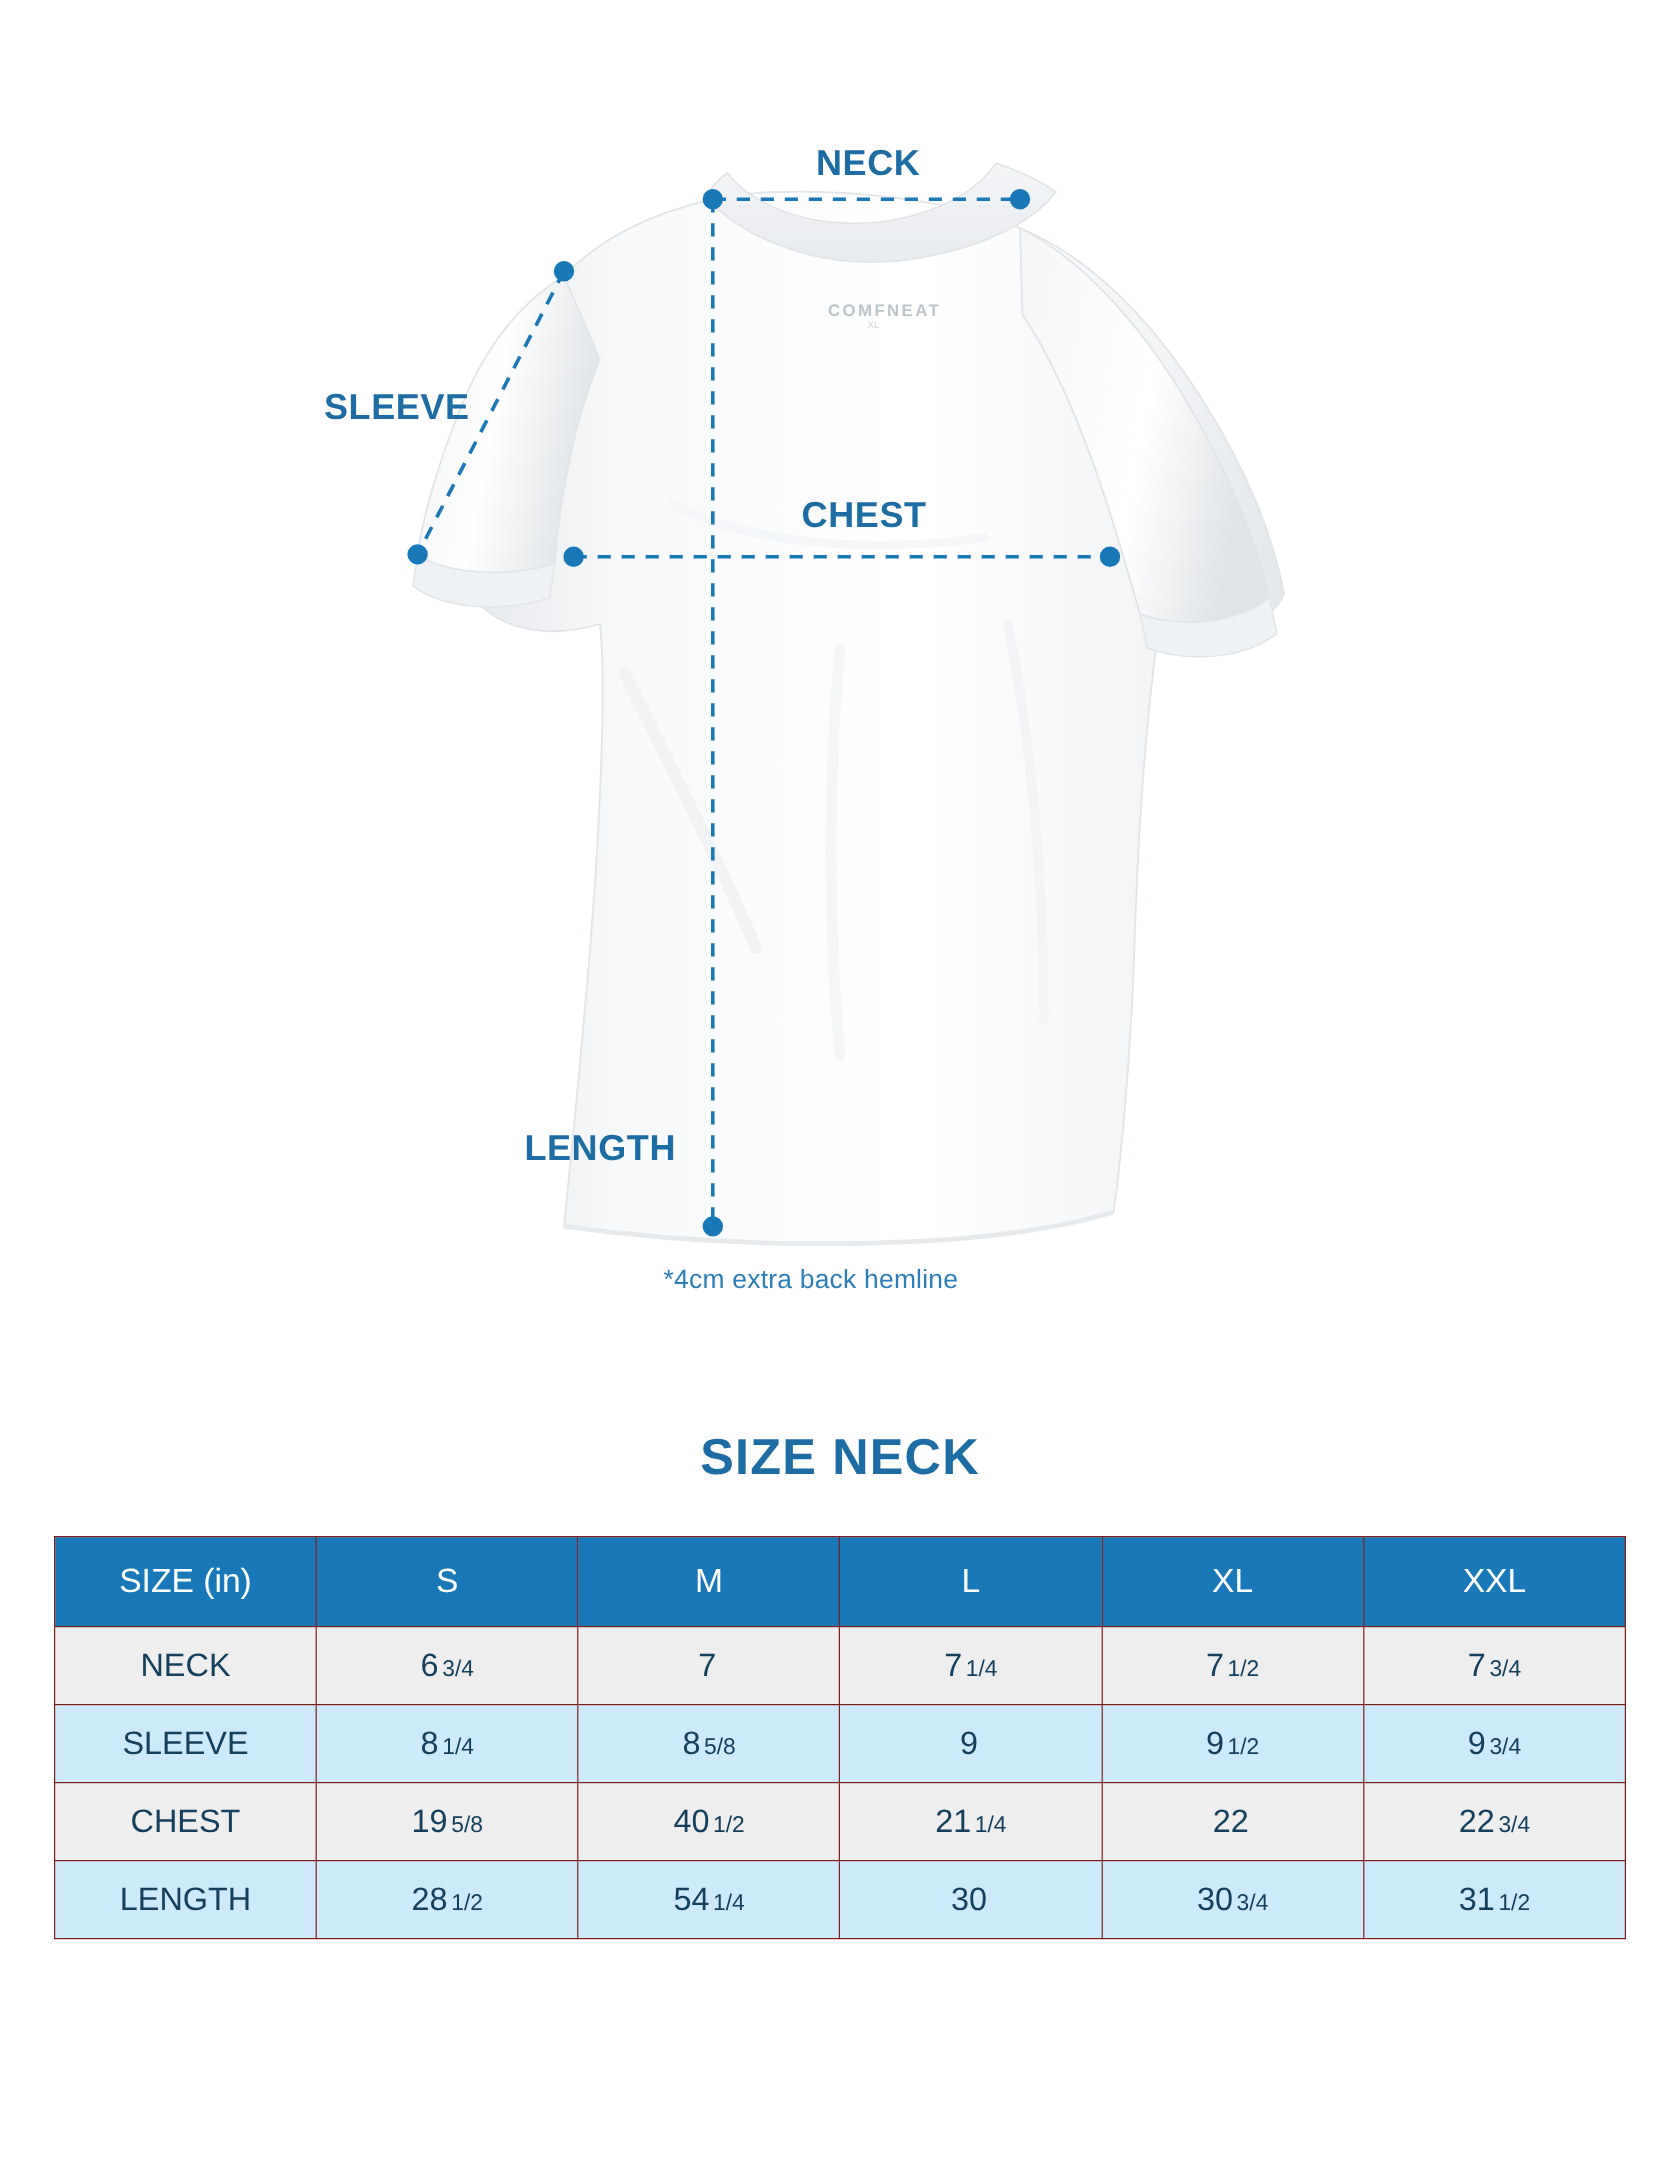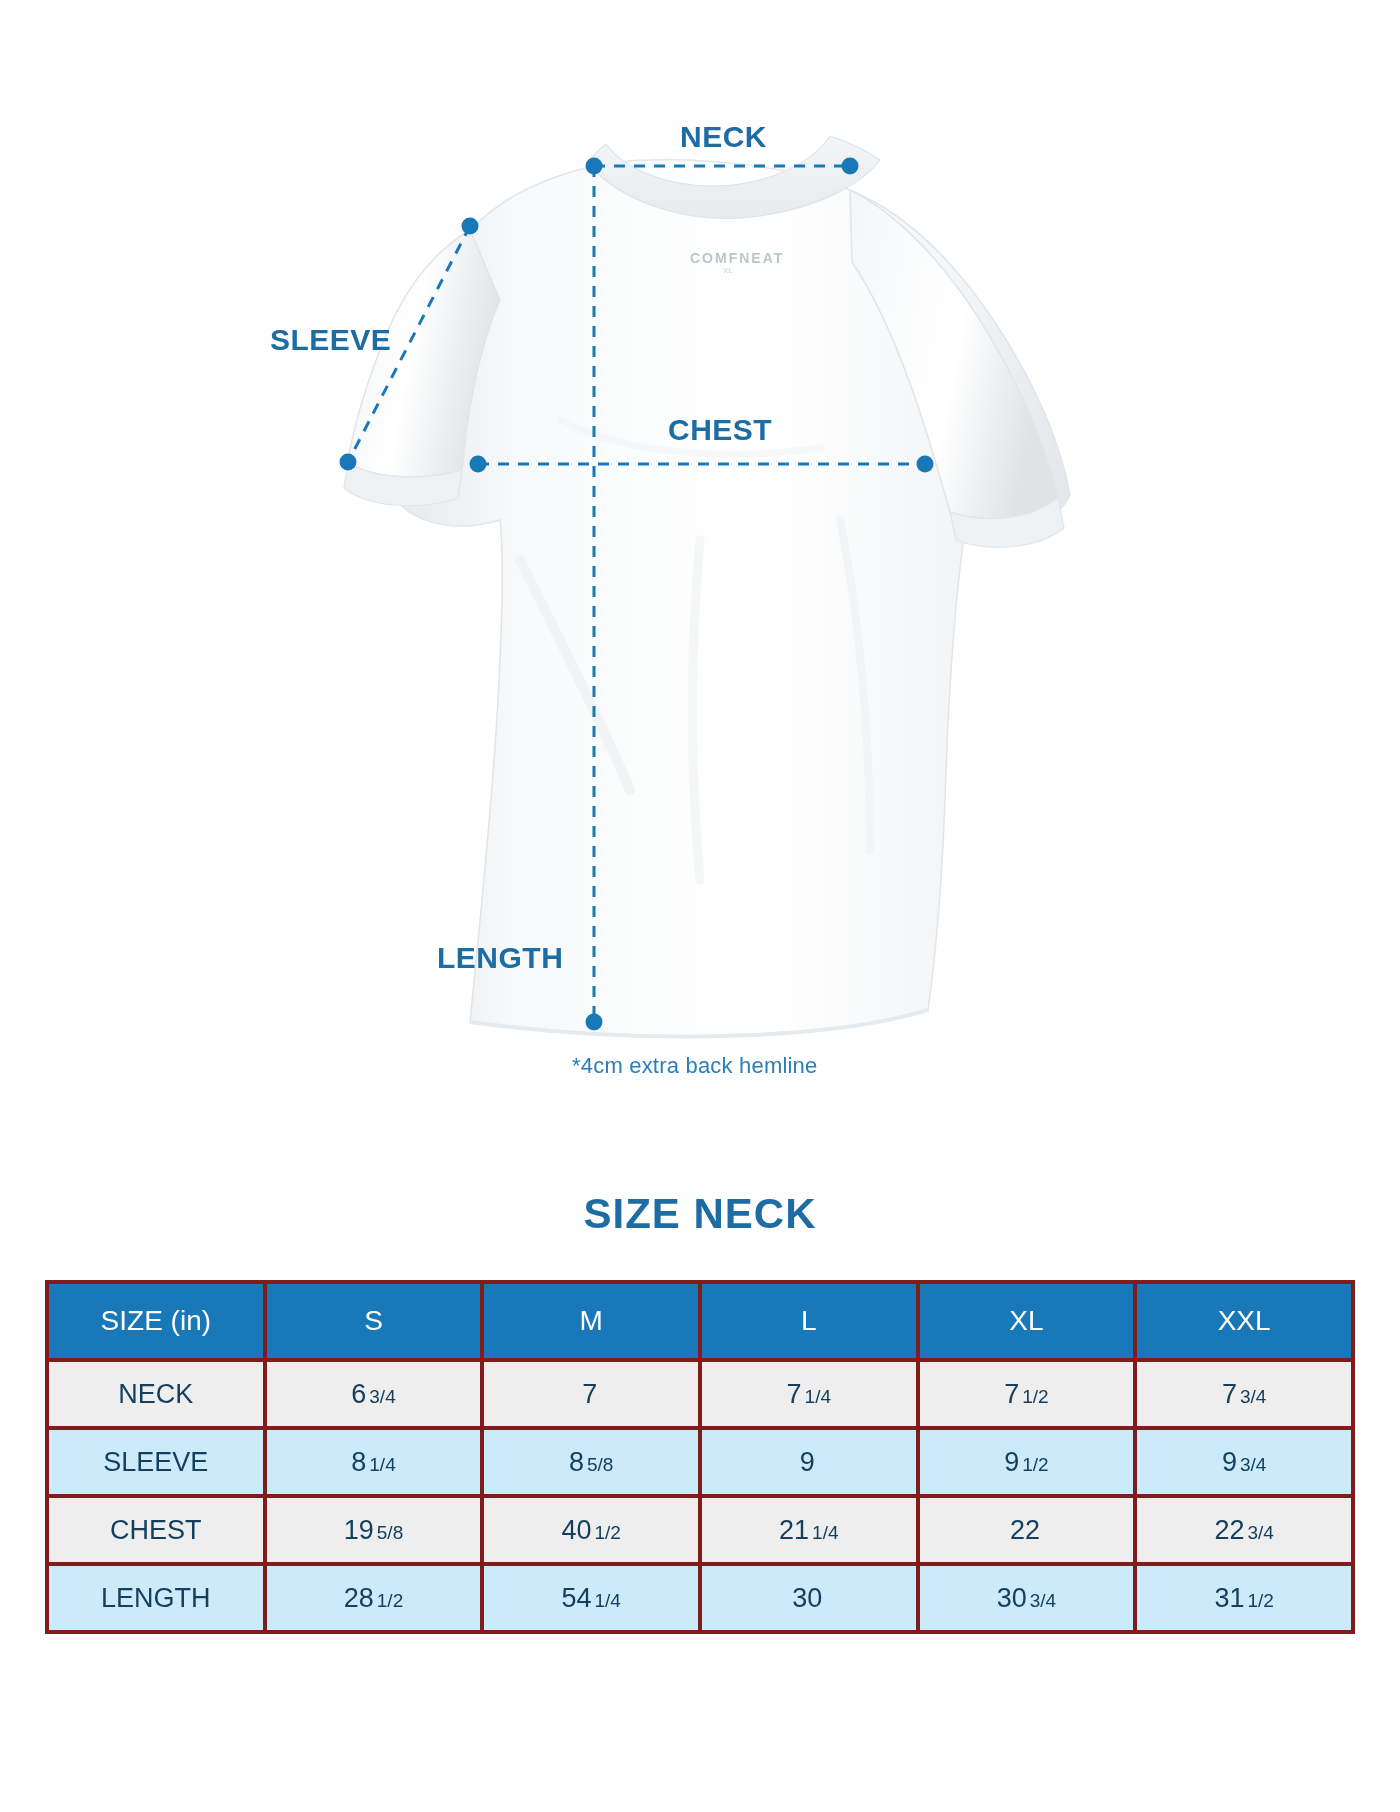--- a/index.html
+++ b/index.html
@@ -43,21 +43,21 @@
     letter-spacing: 0.5px;
     white-space: nowrap;
   }
   .label-neck   { left: 680px; top: 120px;  font-size: 30px; }
   .label-sleeve { left: 270px; top: 323px;  font-size: 30px; }
   .label-chest  { left: 668px; top: 413px;  font-size: 30px; }
   .label-length { left: 437px; top: 941px;  font-size: 30px; }
 
   .footnote {
     position: absolute;
-    left: 572px;
+    left: 553px;
     top: 1053px;
     font-size: 22px;
     color: #2a7fb8;
     font-weight: normal;
     letter-spacing: 0.2px;
   }
 
   .brand-tag {
     position: absolute;
     left: 690px;
@@ -86,21 +86,21 @@
   }
 
   table.size-table {
     border-collapse: collapse;
     margin: 42px auto 0 auto;
     width: 1310px;
     table-layout: fixed;
   }
   table.size-table th,
   table.size-table td {
-    border: 4px solid #7f1d1d;
+    border: 1px solid #7f1d1d;
     height: 62px;
     text-align: center;
     vertical-align: middle;
     font-size: 27px;
     font-weight: normal;
     color: #14405e;
   }
   table.size-table thead th {
     background: #1878b8;
     color: #ffffff;

